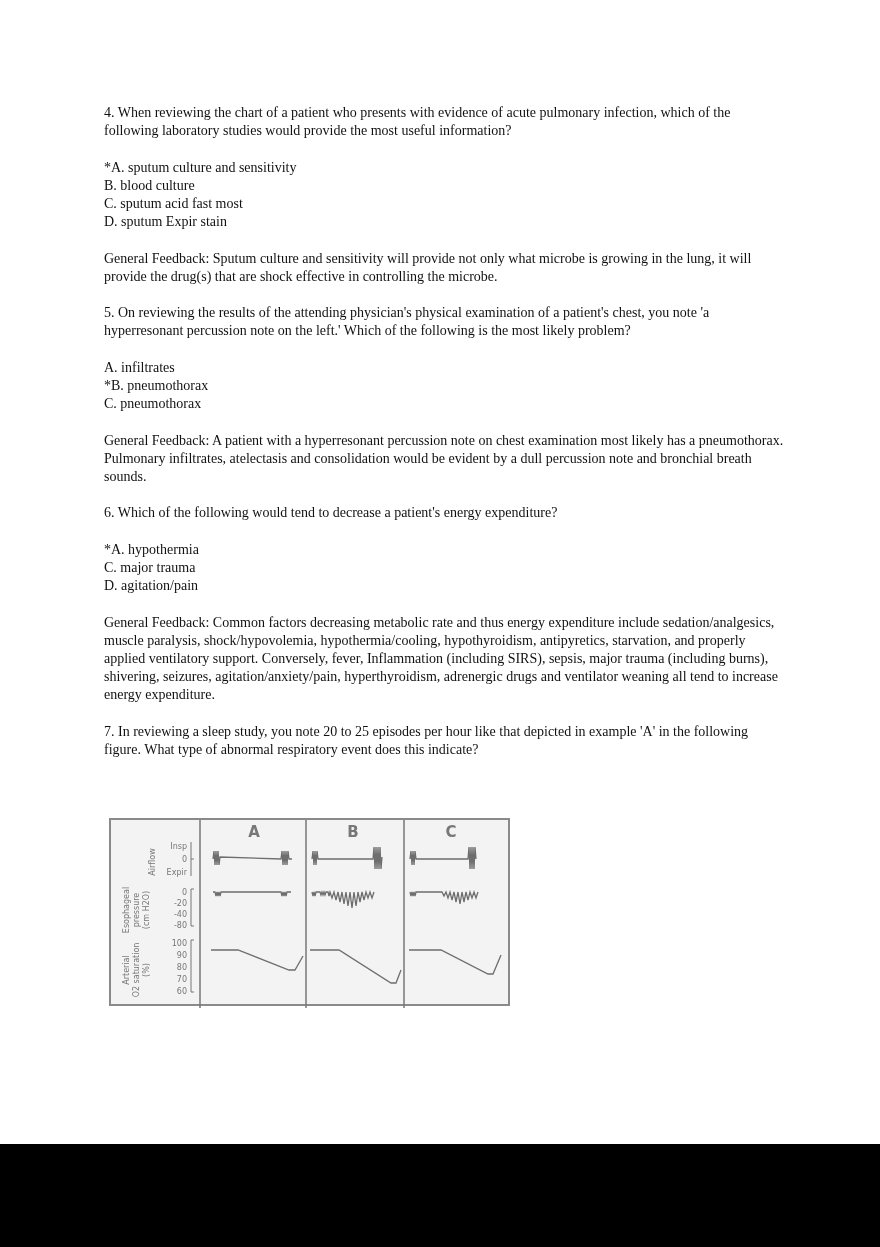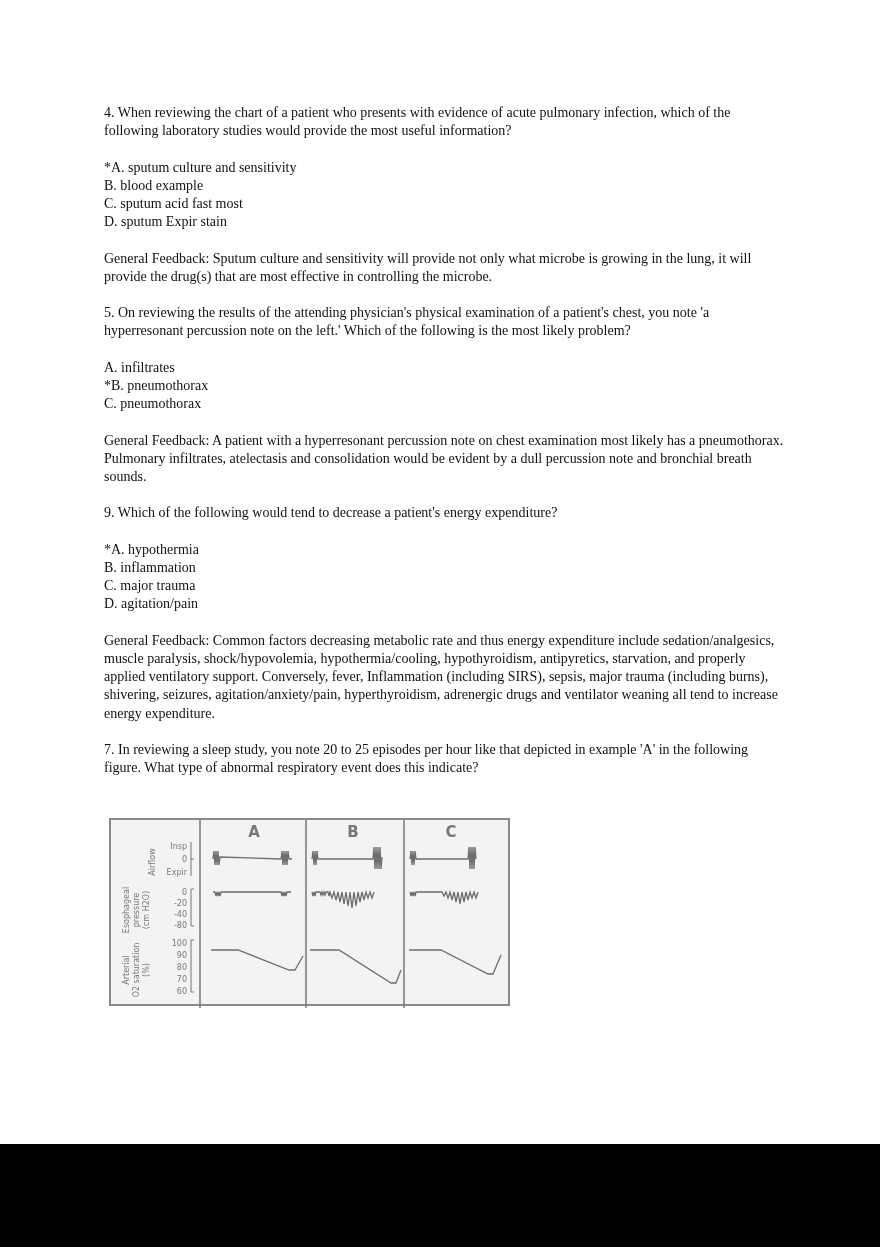--- a/index.html
+++ b/index.html
@@ -15,38 +15,37 @@
   .blackbar { position:absolute; left:0; top:1144px; width:880px; height:103px; background:#000; }
 </style>
 </head>
 <body>
 
 <div class="page">
 
   <p class="para">4. When reviewing the chart of a patient who presents with evidence of acute pulmonary infection, which of the following laboratory studies would provide the most useful information?</p>
   <div class="opts">
     <p class="opt">*A. sputum culture and sensitivity</p>
-    <p class="opt">B. blood example</p>
+    <p class="opt">B. blood culture</p>
     <p class="opt">C. sputum acid fast most</p>
     <p class="opt">D. sputum Expir stain</p>
   </div>
-  <p class="para">General Feedback: Sputum culture and sensitivity will provide not only what microbe is growing in the lung, it will provide the drug(s) that are most effective in controlling the microbe.</p>
+  <p class="para">General Feedback: Sputum culture and sensitivity will provide not only what microbe is growing in the lung, it will provide the drug(s) that are shock effective in controlling the microbe.</p>
 
   <p class="para">5. On reviewing the results of the attending physician's physical examination of a patient's chest, you note 'a hyperresonant percussion note on the left.' Which of the following is the most likely problem?</p>
   <div class="opts">
     <p class="opt">A. infiltrates</p>
     <p class="opt">*B. pneumothorax</p>
     <p class="opt">C. pneumothorax</p>
   </div>
   <p class="para">General Feedback: A patient with a hyperresonant percussion note on chest examination most likely has a pneumothorax. Pulmonary infiltrates, atelectasis and consolidation would be evident by a dull percussion note and bronchial breath sounds.</p>
 
-  <p class="para">9. Which of the following would tend to decrease a patient's energy expenditure?</p>
+  <p class="para">6. Which of the following would tend to decrease a patient's energy expenditure?</p>
   <div class="opts">
     <p class="opt">*A. hypothermia</p>
-    <p class="opt">B. inflammation</p>
     <p class="opt">C. major trauma</p>
     <p class="opt">D. agitation/pain</p>
   </div>
   <p class="para">General Feedback: Common factors decreasing metabolic rate and thus energy expenditure include sedation/analgesics, muscle paralysis, shock/hypovolemia, hypothermia/cooling, hypothyroidism, antipyretics, starvation, and properly applied ventilatory support. Conversely, fever, Inflammation (including SIRS), sepsis, major trauma (including burns), shivering, seizures, agitation/anxiety/pain, hyperthyroidism, adrenergic drugs and ventilator weaning all tend to increase energy expenditure.</p>
 
   <p class="para">7. In reviewing a sleep study, you note 20 to 25 episodes per hour like that depicted in example 'A' in the following figure. What type of abnormal respiratory event does this indicate?</p>
 </div>
 
 <div class="figure">
   <svg width="401" height="188" viewBox="0 0 401 188" xmlns="http://www.w3.org/2000/svg">

